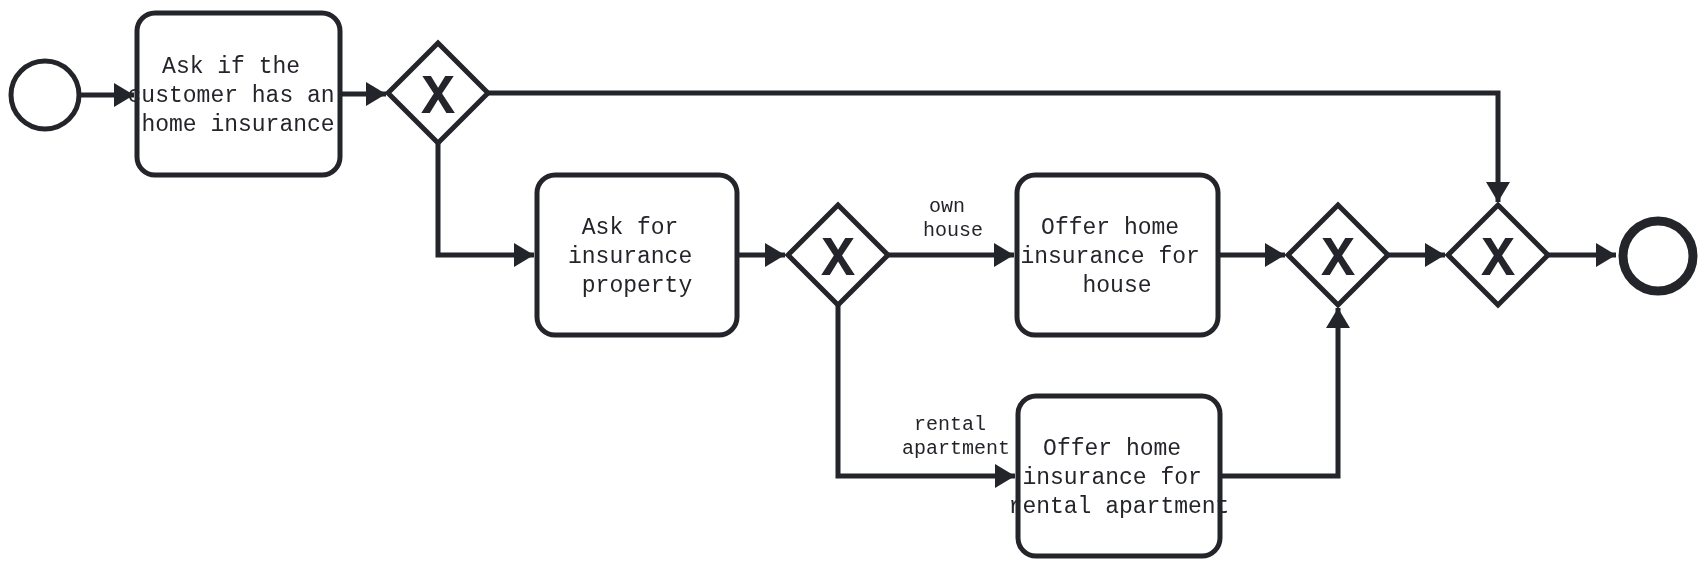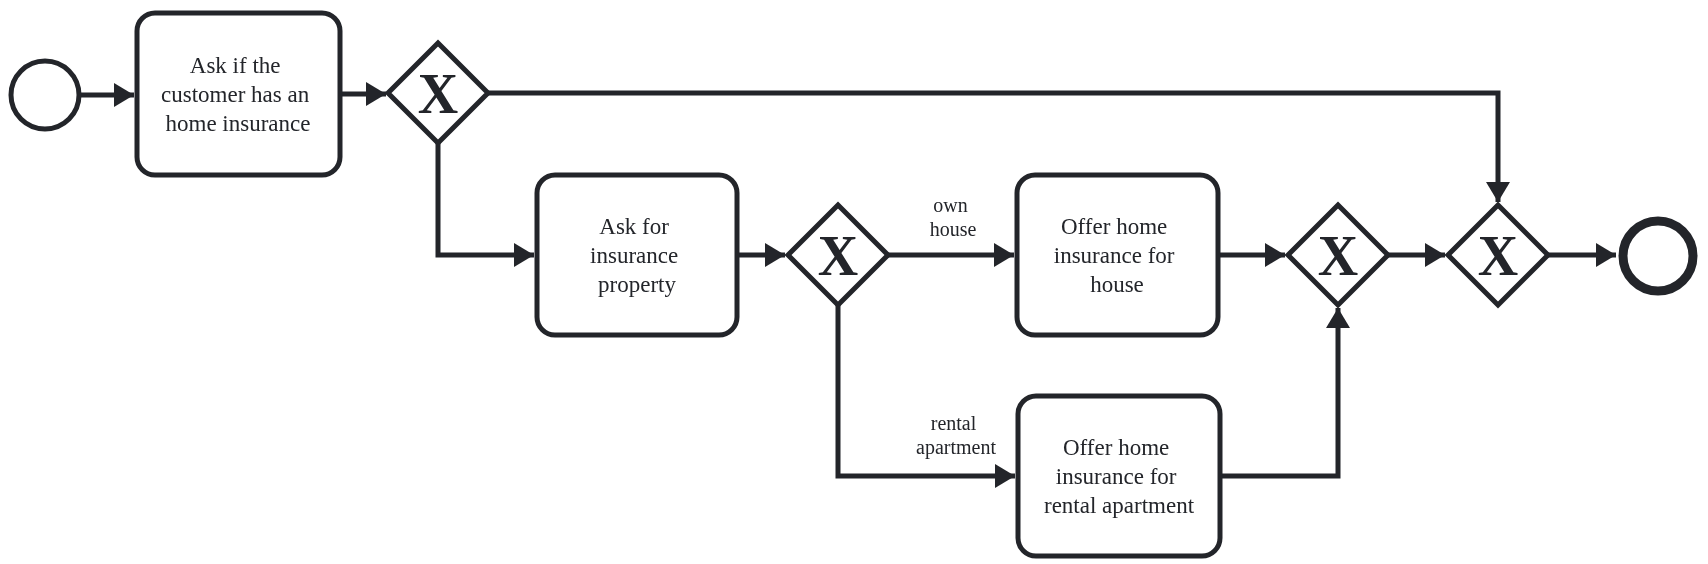--- a/index.html
+++ b/index.html
@@ -5,21 +5,21 @@
   html, body {
     margin: 0;
     padding: 0;
     background: #ffffff;
   }
   .stage {
     position: relative;
     width: 1708px;
     height: 564px;
     background: #ffffff;
-    font-family: Liberation Serif, serif;
+    font-family: Liberation Mono, monospace;
   }
   svg { display: block; }
   .flow {
     fill: none;
     stroke: #23252a;
     stroke-width: 5;
     stroke-linejoin: miter;
     stroke-linecap: butt;
   }
   .shape {

